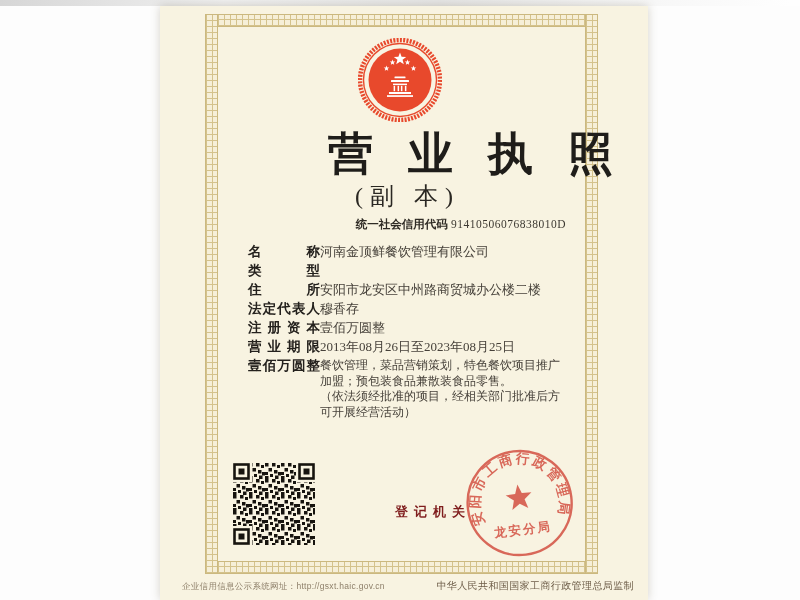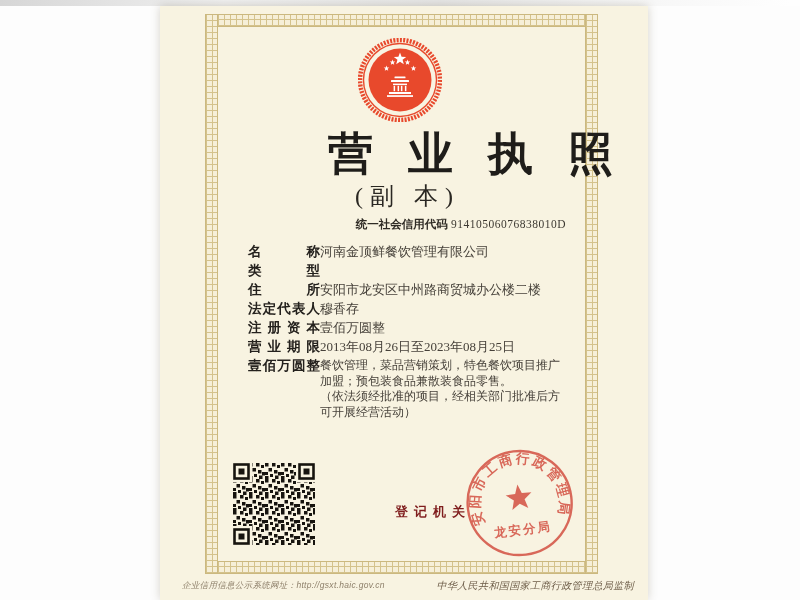--- a/index.html
+++ b/index.html
@@ -38,21 +38,21 @@
     text-align:justify;text-align-last:justify;}
   .fvalue{margin-left:0;font-size:13px;line-height:19px;color:#46413a;
     font-family:"Liberation Serif",serif;white-space:pre-line;}
   .fvalue.scope{font-size:12px;line-height:15.5px;width:250px;padding-top:2px;}
 
   #qr{position:absolute;left:73px;top:457px;}
   #reg-label{position:absolute;left:235px;top:497px;font-size:13px;font-weight:bold;color:#7f1d1d;letter-spacing:6px;}
   #issue-date{position:absolute;left:292px;top:530px;font-size:13.5px;color:#33302a;word-spacing:7px;
     font-family:"Liberation Serif",serif;}
   #seal{position:absolute;left:300px;top:440px;opacity:.82;}
-  #footer{position:absolute;left:22px;right:14px;top:573px;display:flex;justify-content:space-between;align-items:center;font-style:italic;}
+  #footer{position:absolute;left:22px;right:14px;top:573px;display:flex;justify-content:space-between;align-items:flex-end;}
   #footer .f-left{font-size:8.5px;color:#8d7f69;letter-spacing:.3px;}
   #footer .f-right{font-size:10px;color:#6d5d48;letter-spacing:.4px;}
 </style>
 </head>
 <body>
 
 <div id="stage">
   <div id="photo-edge"></div>
 
   <div id="paper">

